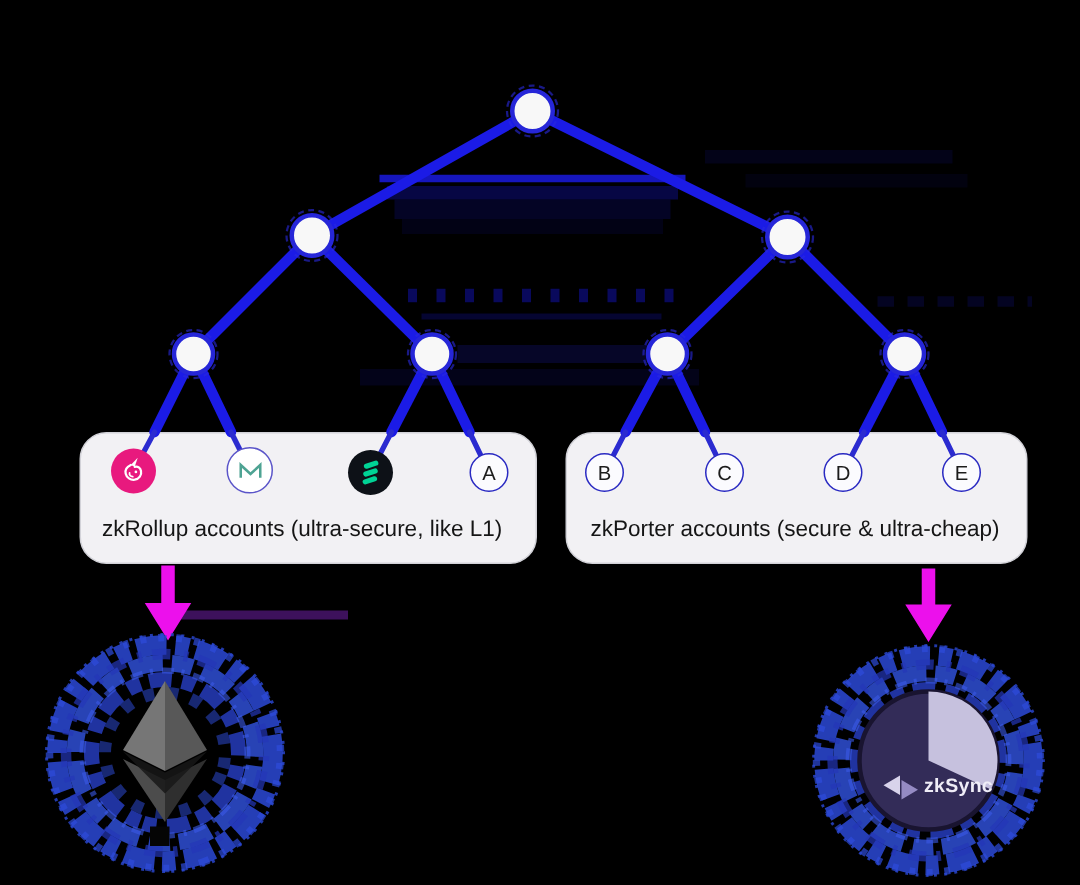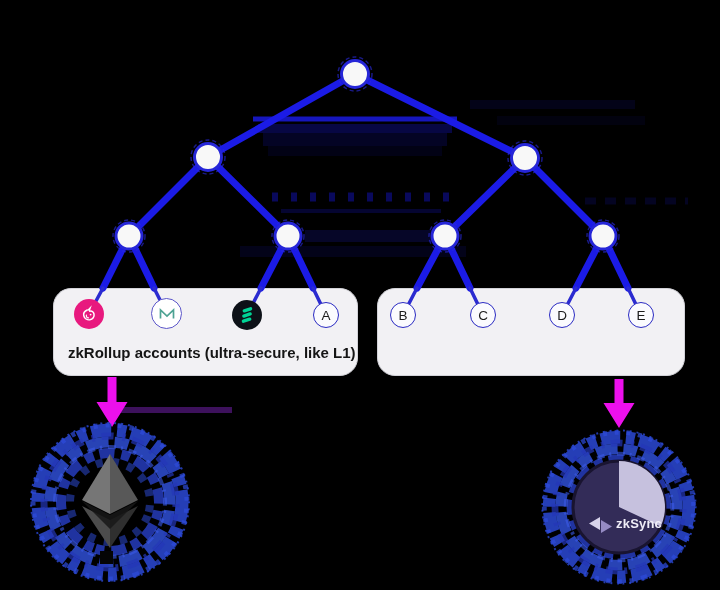--- a/index.html
+++ b/index.html
@@ -31,21 +31,21 @@
   .box-rollup { left: 53px; top: 288px; width: 303px; height: 86px; }
   .box-porter { left: 377px; top: 288px; width: 306px; height: 86px; }
   .box-label {
     position: absolute;
     z-index: 3;
     color: #151515;
     font-size: 15px;
     line-height: 18px;
     white-space: nowrap;
   }
-  .label-rollup { left: 68px; top: 344px; text-align: left; font-weight: bold; }
+  .label-rollup { left: 68px; top: 344px; text-align: left; }
   .label-porter { left: 377px; top: 344px; width: 306px; text-align: center; }
   .leaf-circle {
     position: absolute;
     z-index: 3;
     border-radius: 50%;
     display: flex;
     align-items: center;
     justify-content: center;
     box-sizing: border-box;
   }
@@ -226,14 +226,15 @@
     <span>C</span>
   </div>
   <div class="leaf-circle leaf-letter leaf-d">
     <span>D</span>
   </div>
   <div class="leaf-circle leaf-letter leaf-e">
     <span>E</span>
   </div>
 
   <div class="box-label label-rollup">zkRollup accounts (ultra-secure, like L1)</div>
+  <div class="box-label label-porter">zkPorter accounts (secure &amp; ultra-cheap)</div>
 
 </div>
 
 </body></html>

